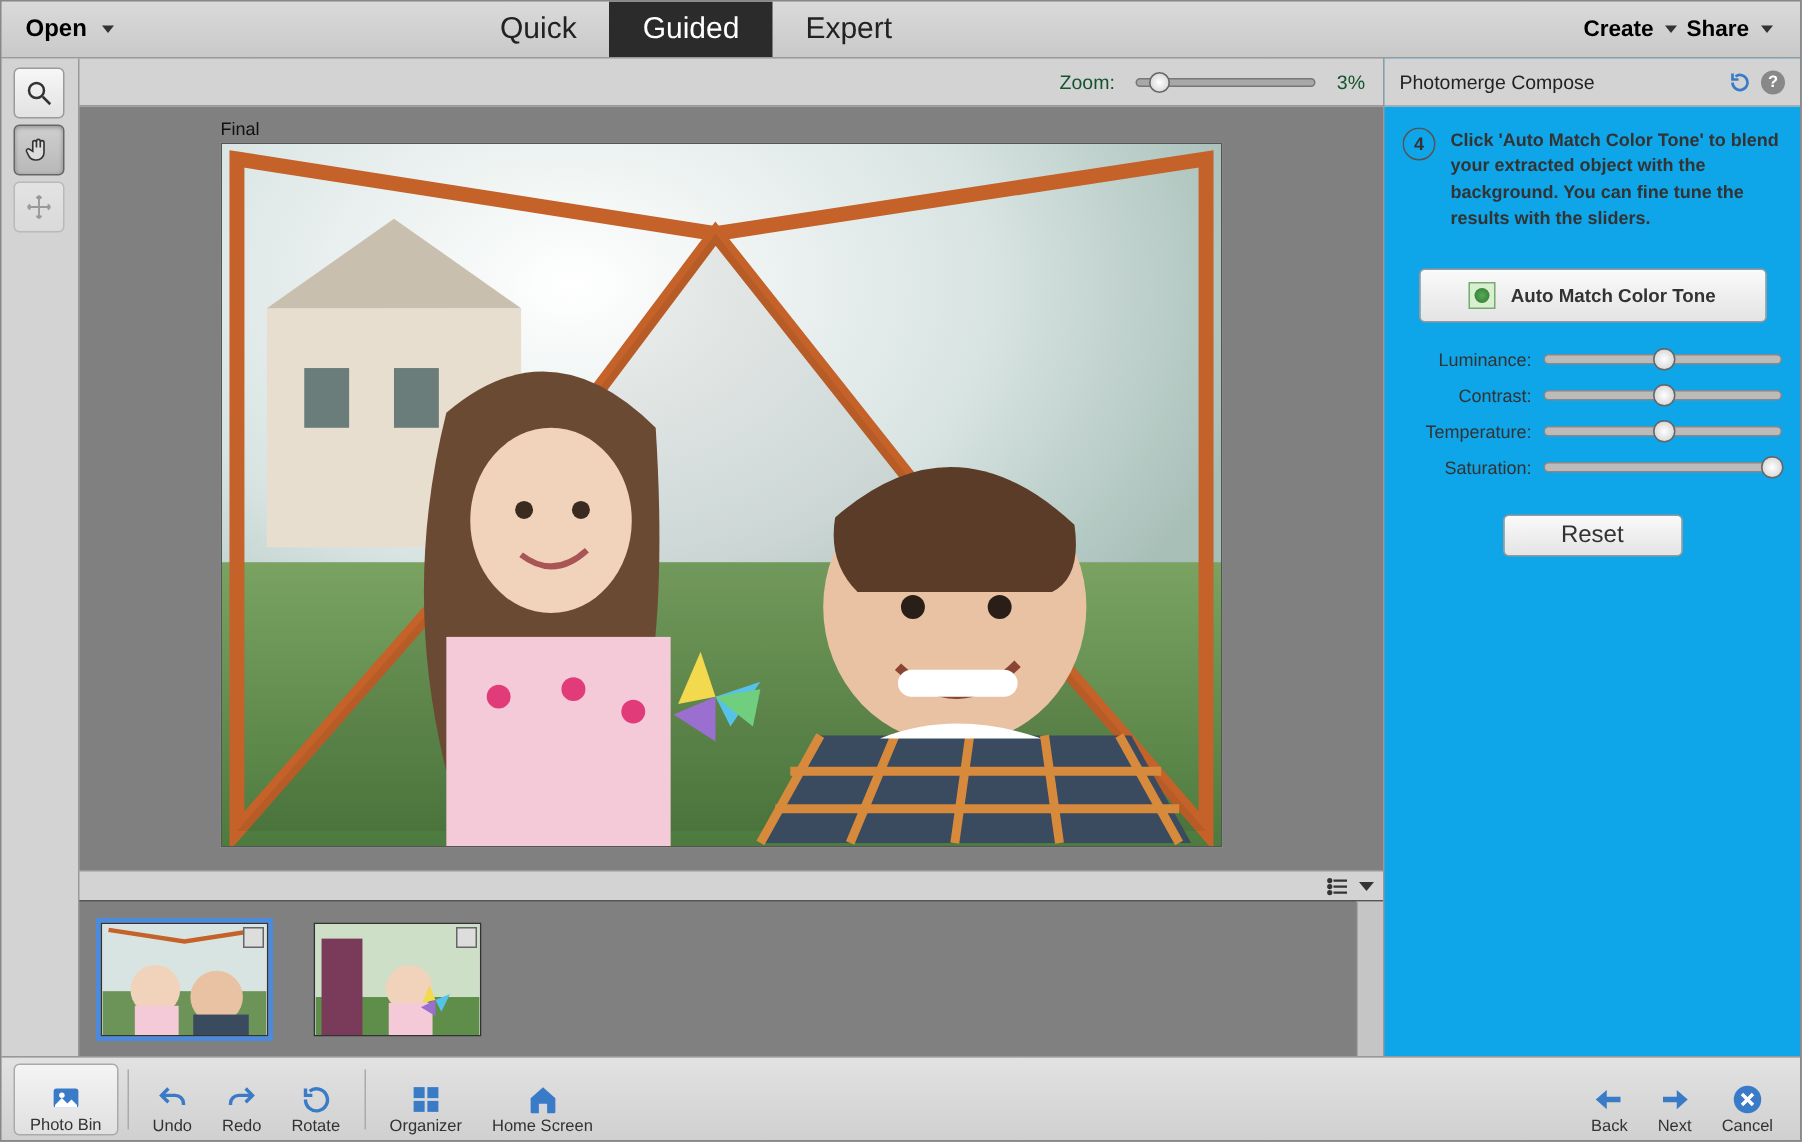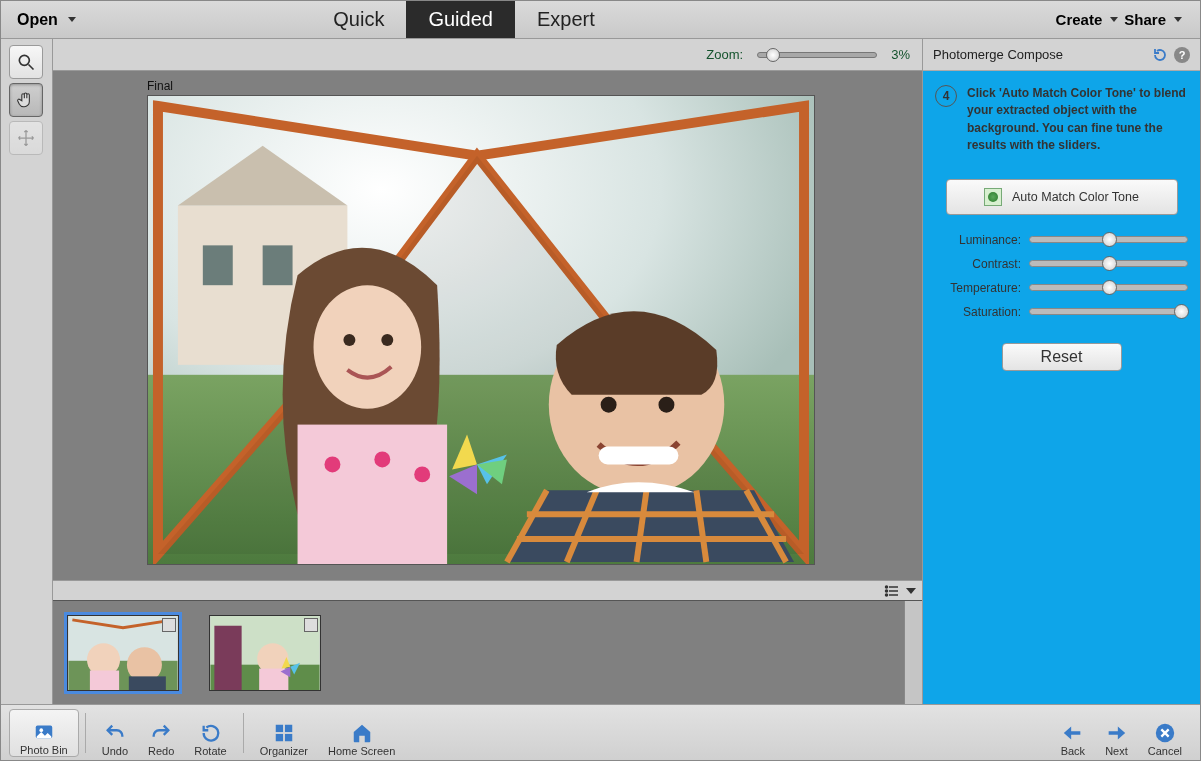--- a/index.html
+++ b/index.html
@@ -48,21 +48,21 @@
 
 
 .rightpanel { width: 278px; background: #0ea5e9; border-left: 1px solid #999; display: flex; flex-direction: column; }
 .rphead { height: 32px; background: #d3d3d3; border-bottom: 1px solid #aaa; display: flex; align-items: center; padding: 0 10px; font-size: 13px; color: #222; }
 .rphead .sp { margin-left: auto; display: flex; gap: 6px; align-items: center; }
 .rphead .reseticon { width: 16px; height: 16px; color: #3a7bc8; }
 .rphead .helpicon { width: 16px; height: 16px; background: #888; color: #fff; border-radius: 50%; font-size: 11px; display: flex; align-items: center; justify-content: center; font-weight: bold; }
 .rpbody { padding: 14px 12px; font-size: 12px; color: #333; }
 .stepnum { width: 22px; height: 22px; border: 1.5px solid #555; border-radius: 50%; display: inline-flex; align-items: center; justify-content: center; font-weight: bold; font-size: 12px; float: left; margin-right: 10px; }
 .steptext { overflow: hidden; line-height: 1.45; font-weight: bold; }
-.bigbtn { margin: 24px auto 18px; width: 232px; height: 36px; background: linear-gradient(#fafafa,#e4e4e4); border: 1px solid #999; border-radius: 4px; display: flex; align-items: center; justify-content: center; gap: 10px; font-size: 12.5px; color: #333; cursor: pointer; }
+.bigbtn { margin: 24px auto 18px; width: 232px; height: 36px; background: linear-gradient(#fafafa,#e4e4e4); border: 1px solid #999; border-radius: 4px; display: flex; align-items: center; justify-content: center; gap: 10px; font-size: 12.5px; color: #333; cursor: pointer; font-weight: bold; }
 .bigbtn .ico { width: 18px; height: 18px; background: #d8f0d0; border: 1px solid #7a7; display: flex; align-items: center; justify-content: center; }
 .bigbtn .ico::after { content:""; width:10px; height:10px; background: radial-gradient(#5aa85a,#2a7a2a); border-radius:50%; }
 .sliderrow { display: flex; align-items: center; margin: 10px 0; gap: 8px; }
 .sliderrow label { width: 86px; text-align: right; font-size: 12px; color: #333; }
 .slidertrack { flex: 1; height: 7px; background: #bbb; border: 1px solid #888; border-radius: 4px; position: relative; }
 .slidertrack .sthumb { width: 15px; height: 15px; background: radial-gradient(#fff,#ccc); border: 1px solid #666; border-radius: 50%; position: absolute; top: -5px; }
 .resetbtn { display: block; margin: 24px auto 0; width: 120px; height: 28px; background: linear-gradient(#fafafa,#e4e4e4); border: 1px solid #999; border-radius: 4px; font-size: 16px; color: #333; cursor: pointer; }
 
 
 .bottombar { height: 56px; background: linear-gradient(#e2e2e2,#d0d0d0); border-top: 1px solid #999; display: flex; align-items: center; padding: 0 8px; }

